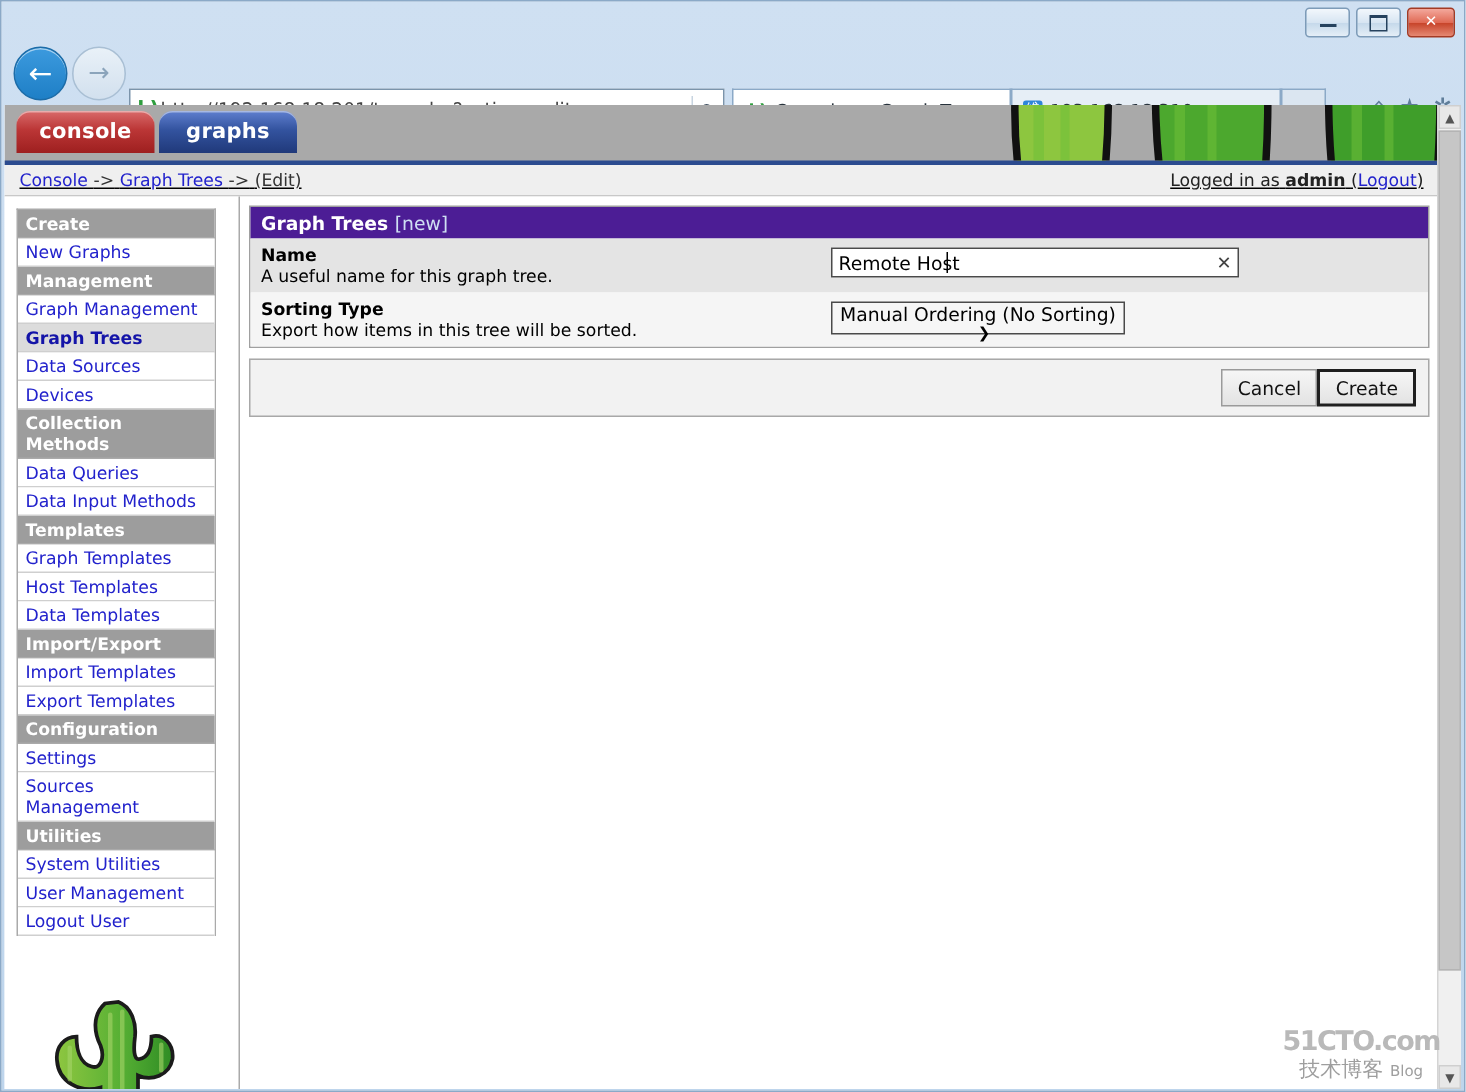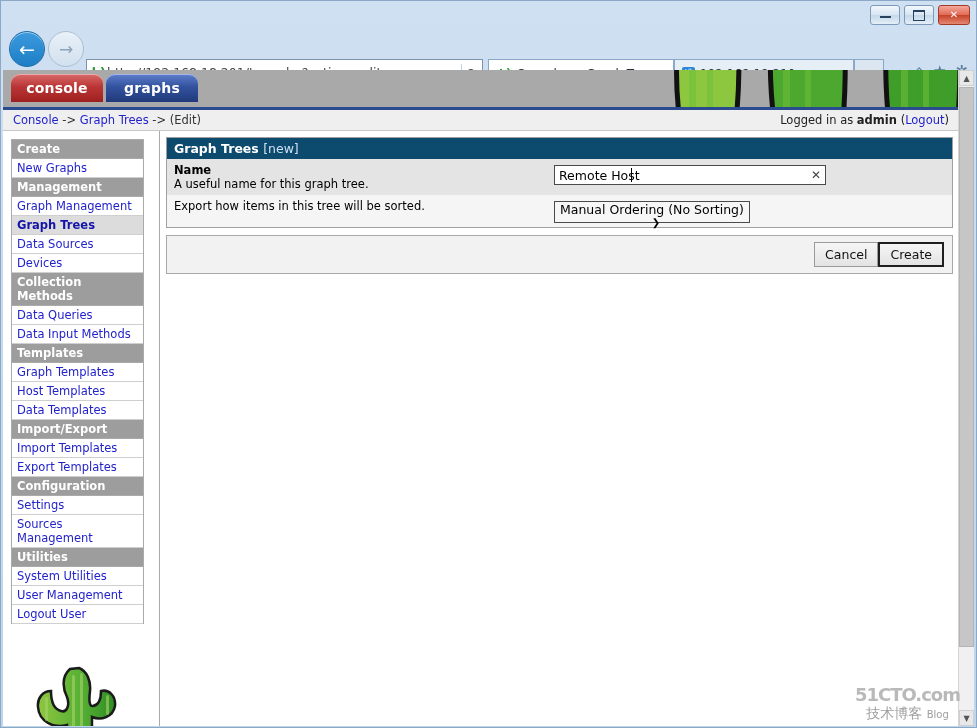--- a/index.html
+++ b/index.html
@@ -108,21 +108,21 @@
     color:#fff;font-weight:bold;font-size:14px;letter-spacing:.2px;
     box-shadow:inset 0 1px 0 rgba(255,255,255,.45);
   }
   .ctab.console{background:linear-gradient(to bottom,#d96a6a 0%,#bb3636 45%,#9e1f1f 100%);}
   .ctab.graphs{background:linear-gradient(to bottom,#5f7fcf 0%,#33539f 45%,#20397a 100%);}
 
   
   .crumbbar{
     position:absolute;left:0;top:40px;width:958px;height:20px;
     background:#efefef;border-bottom:1px solid #c8c8c8;
-    display:flex;align-items:center;
+    display:flex;align-items:center;text-decoration:underline;
   }
   .crumbs{padding-left:10px;font-size:11.5px;color:#333;}
   .crumbs a{color:#2222cc;text-decoration:none;}
   .loginfo{margin-left:auto;padding-right:12px;font-size:11.5px;color:#222;}
   .loginfo b{font-weight:bold;}
   .loginfo a{color:#2222cc;text-decoration:none;}
 
   
   .content{position:absolute;left:0;top:61px;width:958px;height:595px;display:flex;}
   .sidebar{
@@ -138,21 +138,21 @@
     background:#fff;font-size:11.5px;padding:2px 5px;
     border-bottom:1px solid #cfcfcf;color:#2222cc;cursor:pointer;
   }
   .mitem.sel{background:#dcdcdc;font-weight:bold;color:#1414a8;}
   .cactus-wrap{width:133px;height:150px;display:flex;align-items:center;justify-content:center;margin-top:22px;}
 
   
   .main{flex:1;background:#fff;position:relative;padding:6px 8px 0 6px;box-sizing:border-box;}
   .panel{width:100%;border:1px solid #a0a0a0;box-sizing:border-box;}
   .panel-title{
-    background:#0c4a6e;color:#fff;font-weight:bold;font-size:12.5px;
+    background:#4c1d95;color:#fff;font-weight:bold;font-size:12.5px;
     padding:3px 7px;
   }
   .panel-title .sub{font-weight:normal;color:#cfe0f3;}
   .frow{display:flex;align-items:flex-start;padding:4px 7px;}
   .frow.odd{background:#e4e4e4;}
   .frow.even{background:#f5f5f5;}
   .flabel{width:380px;}
   .flabel .t{font-weight:bold;font-size:11.5px;color:#000;}
   .flabel .d{font-size:11.5px;color:#000;}
   .ffield{flex:1;padding-top:2px;}
@@ -379,20 +379,21 @@
               <span class="txtwrap">
                 <input class="txtinput" value="Remote Host" style="">
                 <span class="caret"></span>
                 <span class="clearx">✕</span>
               </span>
             </div>
           </div>
 
           <div class="frow even">
             <div class="flabel">
+              <div class="t">Sorting Type</div>
               <div class="d">Export how items in this tree will be sorted.</div>
             </div>
             <div class="ffield">
               <span class="selwrap">
                 <span>Manual Ordering (No Sorting)</span>
                 <span class="arrow">❯</span>
               </span>
             </div>
           </div>
         </div>

